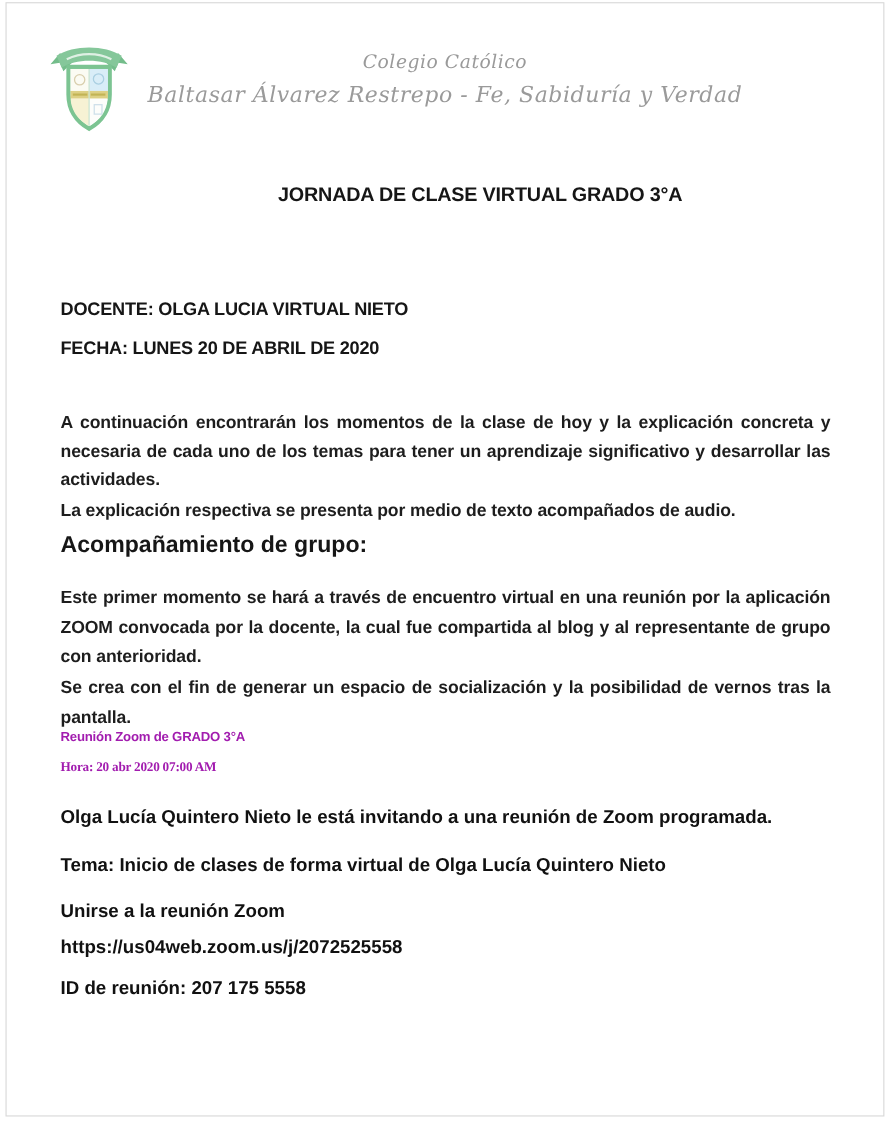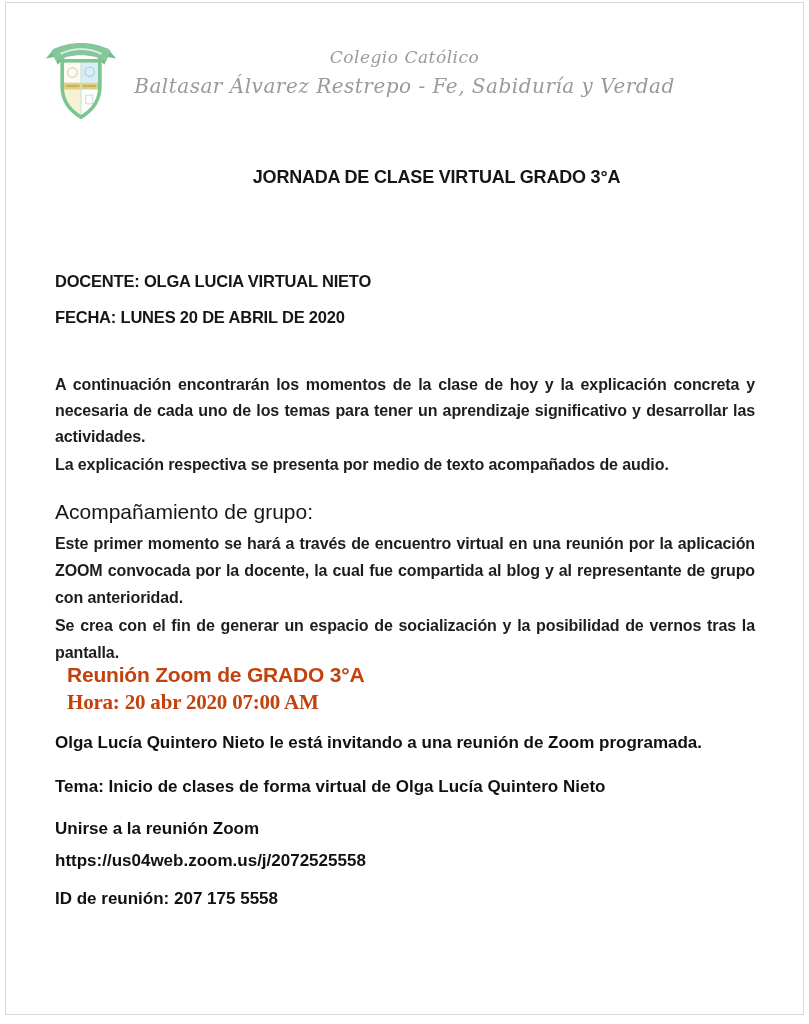--- a/index.html
+++ b/index.html
@@ -60,35 +60,34 @@
     font-weight: bold;
     line-height: 26px;
     text-align: justify;
     letter-spacing: -0.1px;
     color: #1d1d1d;
   }
   .para-1 { top: 372px; }
   .para-2 { top: 452px; }
 
   .section-heading {
-    top: 500px;
+    top: 484px;
     font-size: 21px;
-    font-weight: normal;
+    font-weight: bold;
     color: #161616;
   }
 
   .para-3 { top: 530px; line-height: 27px; }
   .para-4 { top: 612px; line-height: 27px; }
 
   .zoom-line {
-    font-size: 21px;
+    font-size: 12px;
     font-weight: bold;
-    color: #c2410c;
+    color: #a21caf;
     letter-spacing: -0.2px;
-    margin-left: 12px;
   }
   .zoom-title { top: 663px; }
   .zoom-hora  { top: 690px; font-family: Liberation Serif, serif; }
 
   .invite-line {
     font-size: 17px;
     font-weight: bold;
     color: #111111;
   }
   .invite-1 { top: 733px; }

